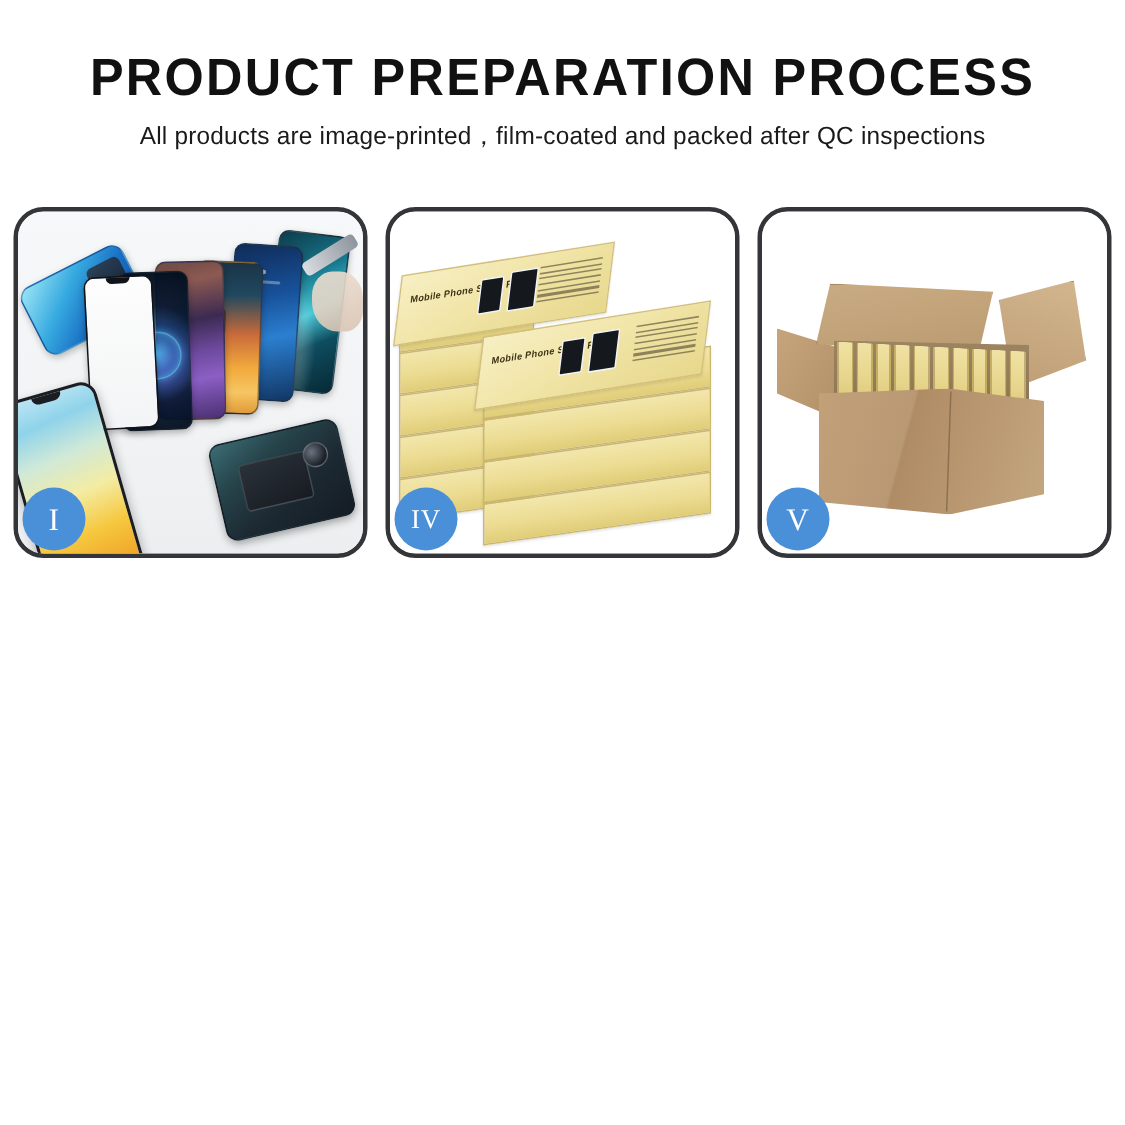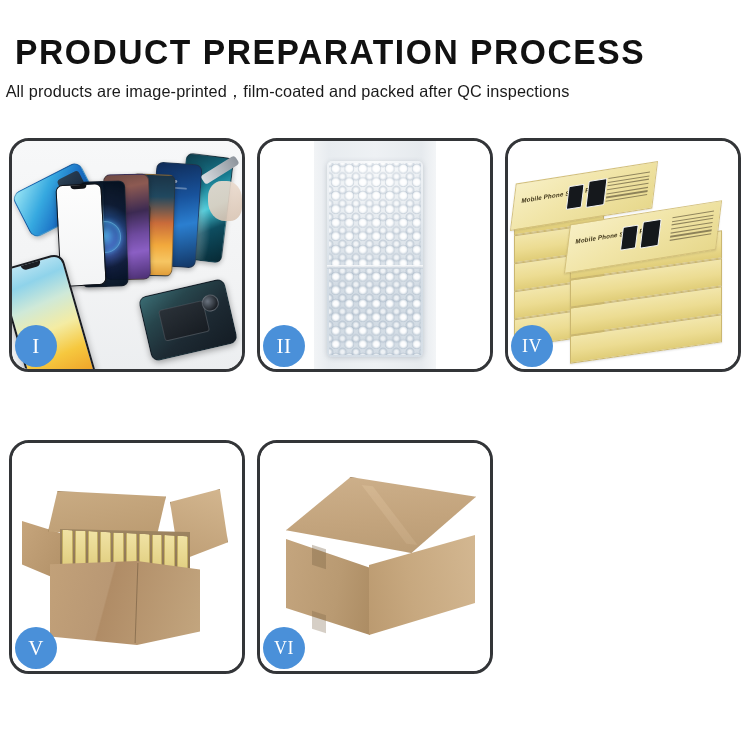--- a/index.html
+++ b/index.html
@@ -13,21 +13,21 @@
     height: 750px;
     overflow: hidden;
     font-family: "Liberation Sans", sans-serif;
     position: relative;
   }
 
   
   .header {
     width: 750px;
     padding-top: 30px;
-    text-align: left;
+    text-align: center;
   }
   .title {
     font-family: "Liberation Sans", sans-serif;
     font-size: 35px;
     font-weight: 700;
     letter-spacing: 1.6px;
     color: #111111;
     line-height: 44px;
     white-space: nowrap;
     transform: scaleX(0.96);
@@ -513,32 +513,20 @@
       <div class="tool"></div>
       <div class="board">
         <div class="bat"></div>
         <div class="lens"></div>
       </div>
       <div class="hand"></div>
     </div>
     <div class="badge">I</div>
   </div>
 
-  <div class="panel">
-    <div class="panel-inner">
-      <div class="bw-bg"></div>
-      <div class="bw-sheet"></div>
-      <div class="bw-pack">
-        <div class="bubbles"></div>
-        <div class="bubbles2"></div>
-        <div class="bw-seam"></div>
-      </div>
-    </div>
-    <div class="badge">II</div>
-  </div>
 
 
   <div class="panel">
     <div class="panel-inner">
       <div class="p4-bg"></div>
       <div class="stack">
         <div class="sbox sb-l1"></div>
         <div class="sbox sb-l2"></div>
         <div class="sbox sb-l3"></div>
         <div class="sbox sb-l4"></div>
@@ -601,27 +589,14 @@
           <span></span>
           <span></span>
           <span></span>
       </div>
       <div class="c5-body"></div>
       <div class="c5-edge"></div>
     </div>
     <div class="badge">V</div>
   </div>
 
-  <div class="panel">
-    <div class="panel-inner">
-      <div class="p6-bg"></div>
-      <div class="c6-shine"></div>
-      <div class="c6-top"></div>
-      <div class="c6-tape"></div>
-      <div class="c6-left"></div>
-      <div class="c6-right"></div>
-      <div class="c6-flapline"></div>
-      <div class="c6-flapline2"></div>
-    </div>
-    <div class="badge wide">VI</div>
-  </div>
 
 </div>
 
 </body></html>

